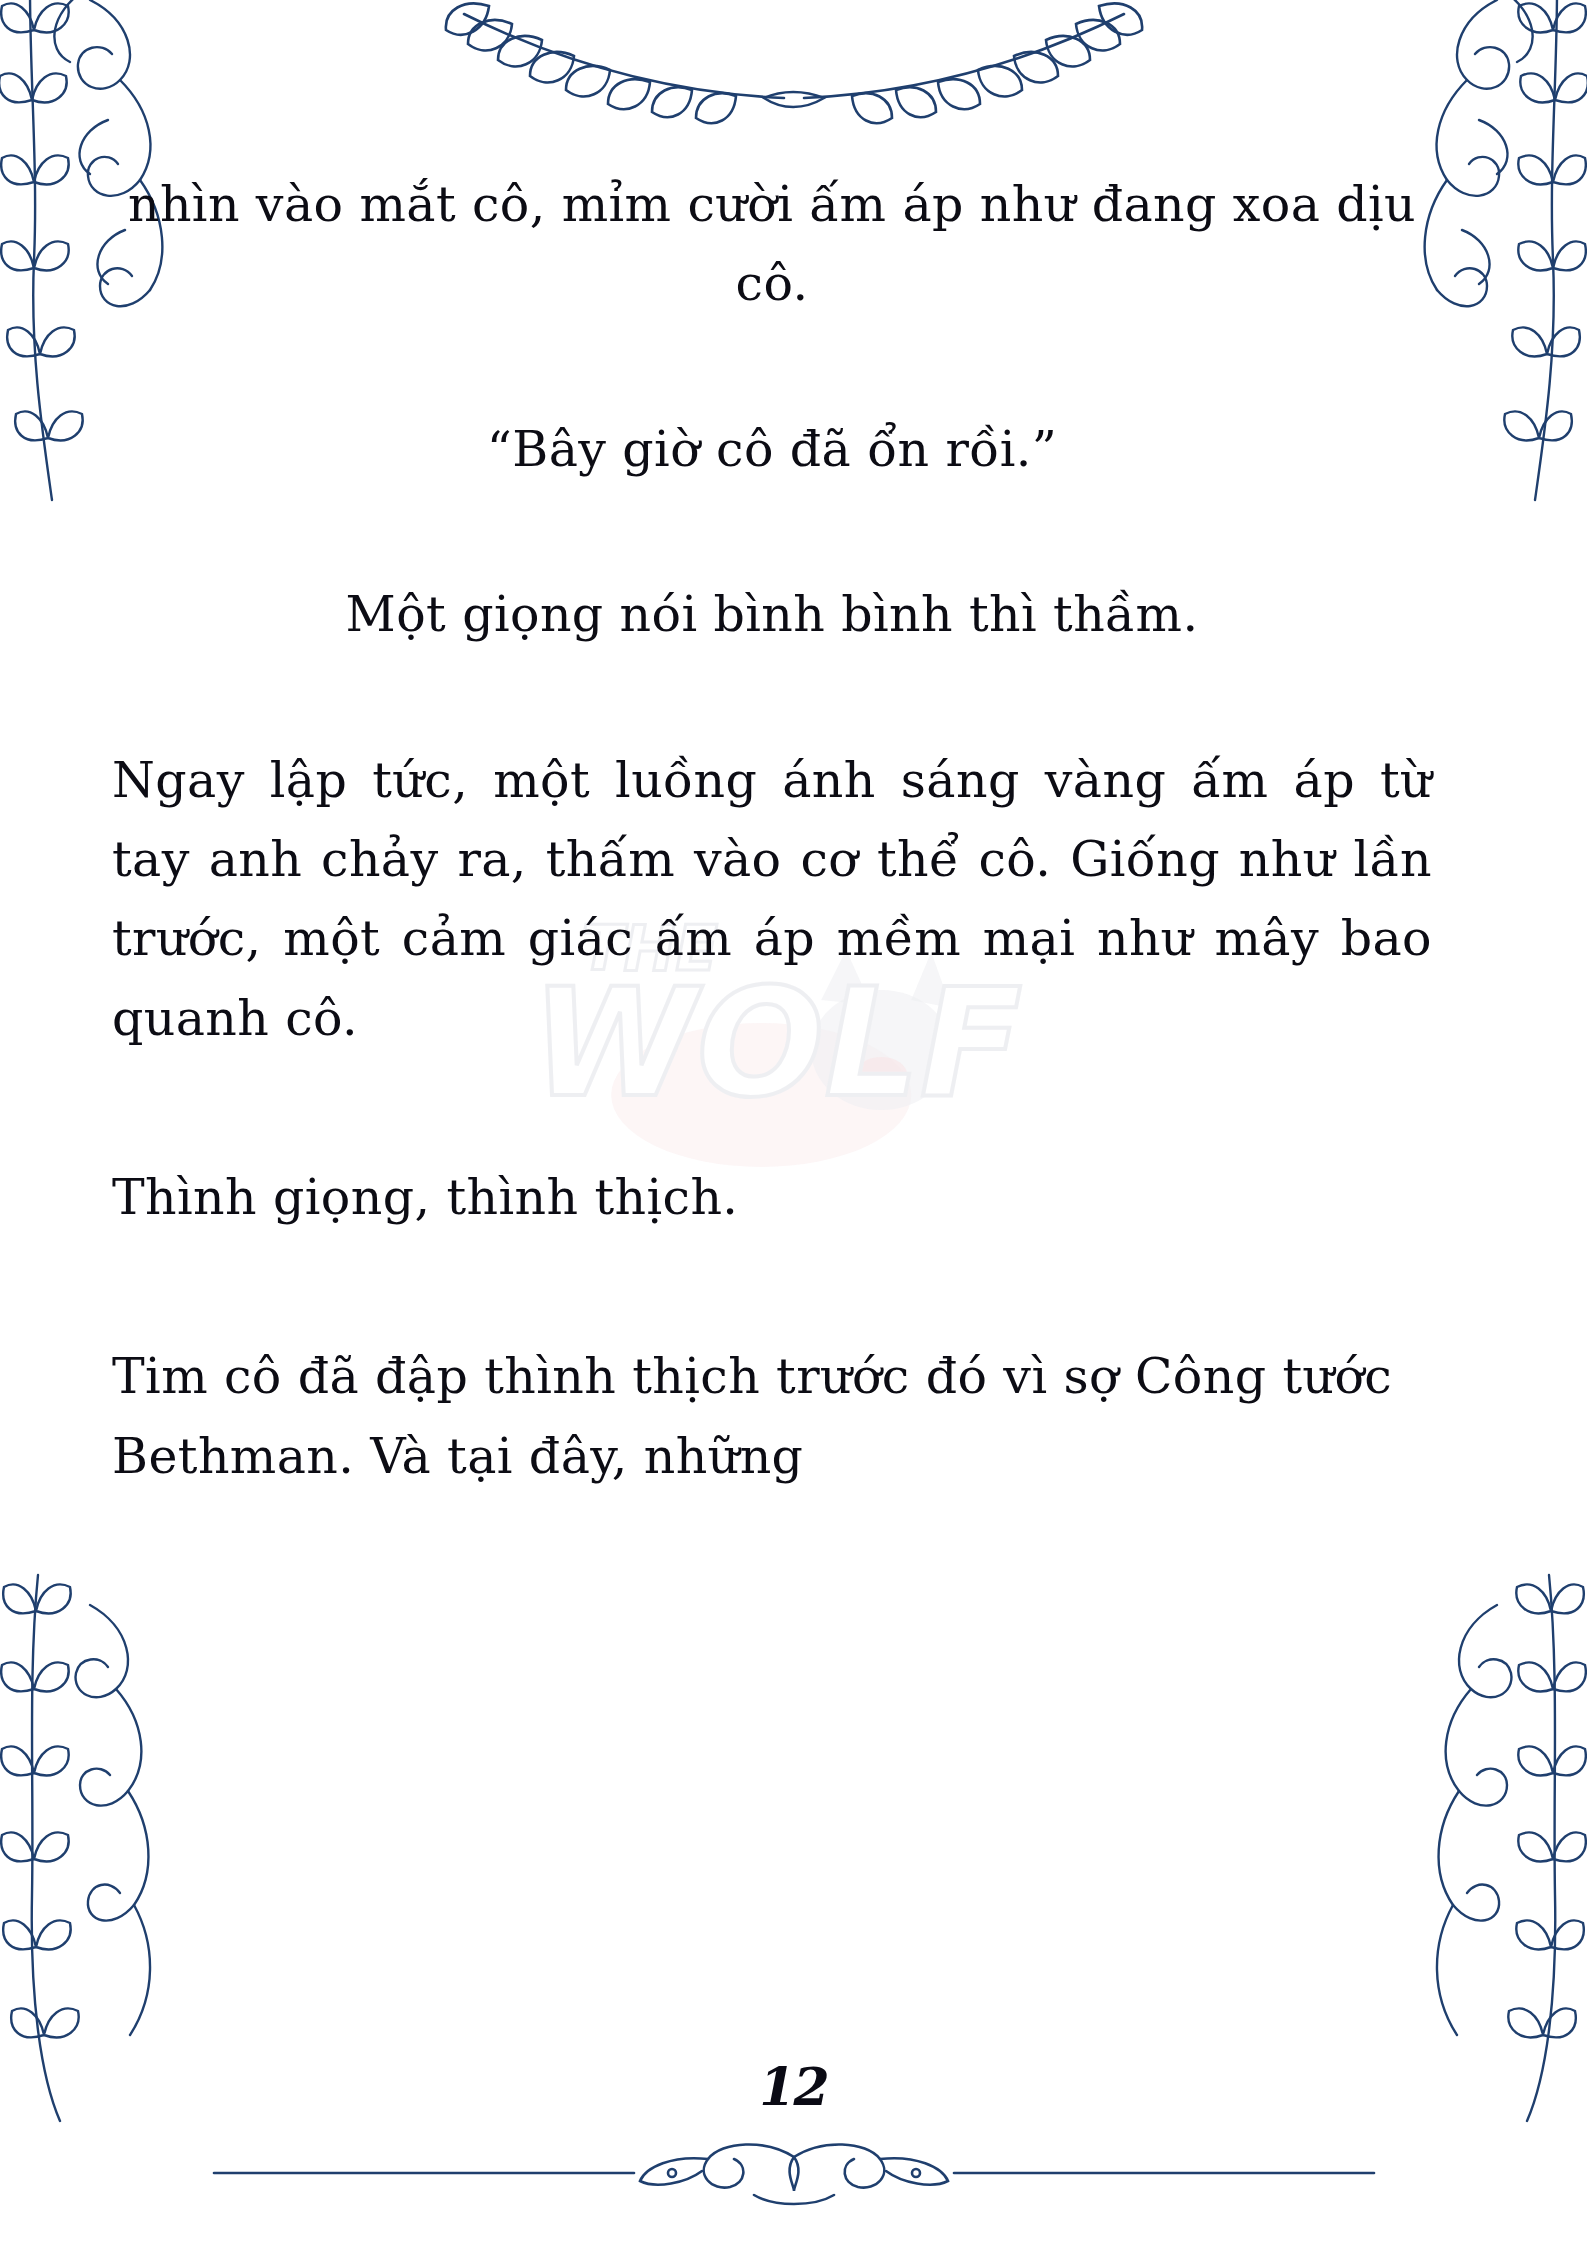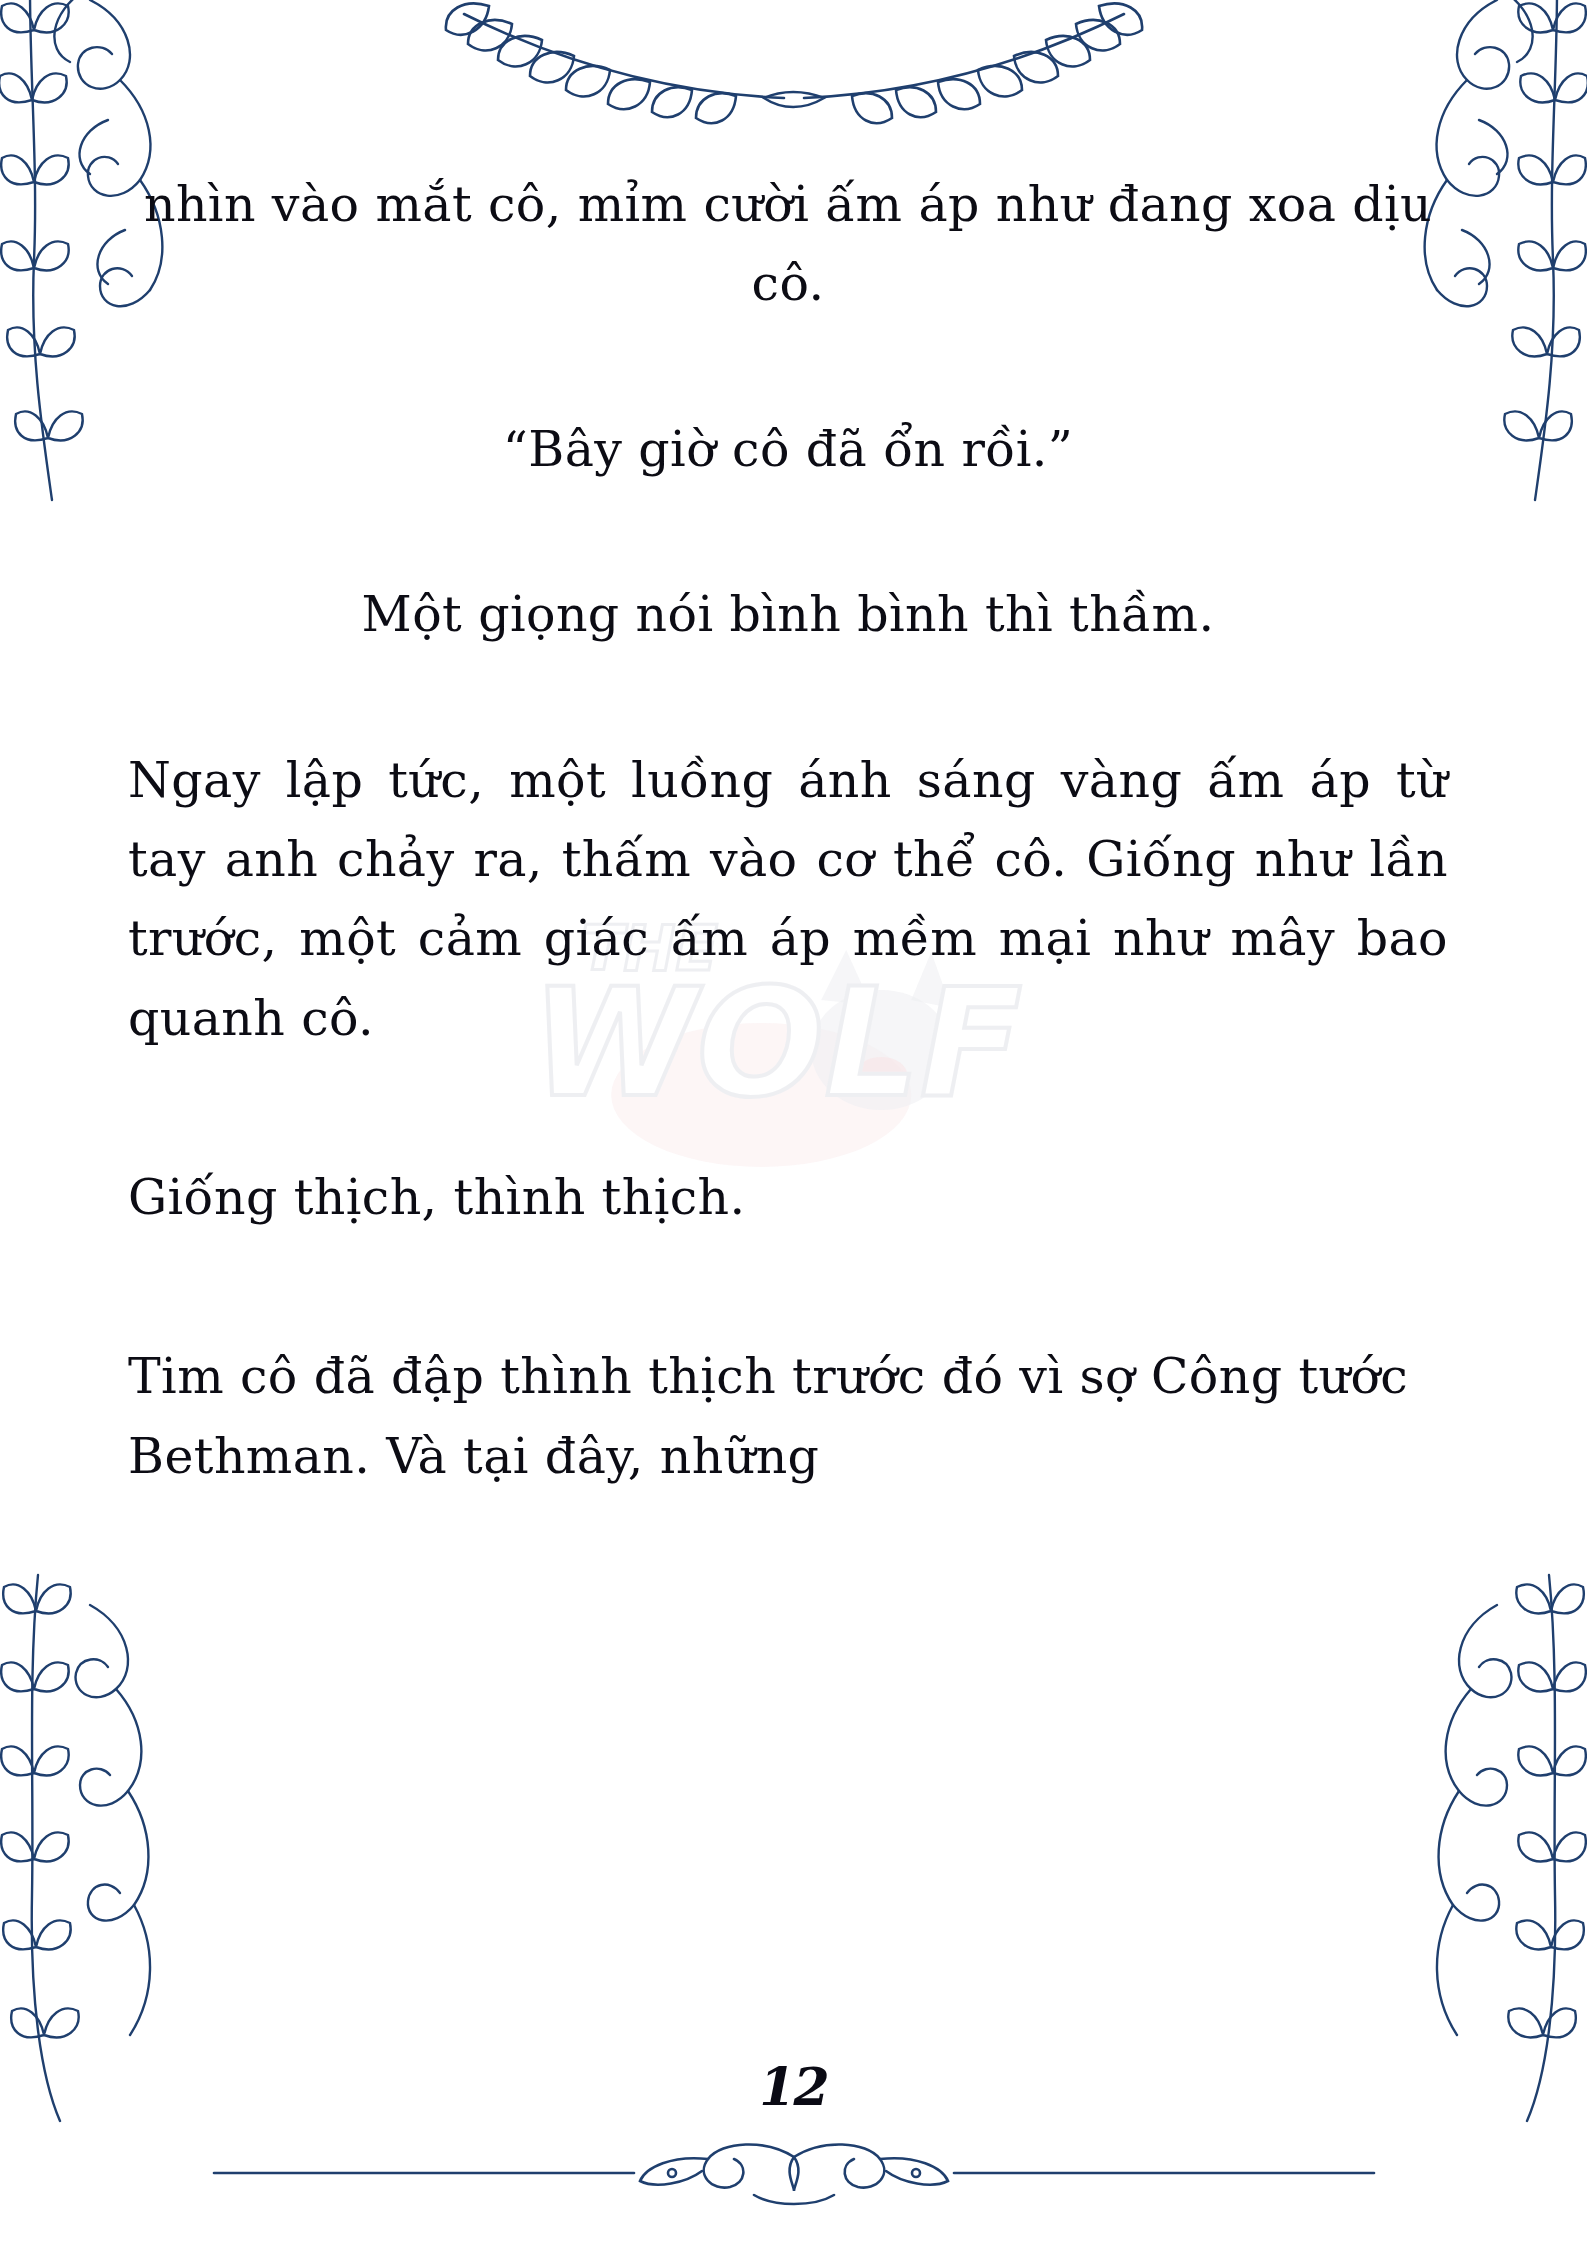--- a/index.html
+++ b/index.html
@@ -36,21 +36,21 @@
     transform: translateX(-52%);
     width: 640px;
     height: 340px;
     opacity: 0.30;
     pointer-events: none;
   }
 
   
   .textblock {
     position: absolute;
-    left: 128px;
+    left: 112px;
     top: 165px;
     width: 1320px;
   }
   .para {
     font-family: "DejaVu Serif", serif;
     font-size: 49px;
     line-height: 1.62;
     color: #0c0c14;
     text-align: justify;
     text-justify: inter-word;
@@ -166,21 +166,21 @@
       <text x="120" y="90" font-family="DejaVu Sans, sans-serif" font-size="62" font-weight="bold" font-style="italic" fill="#ffffff" stroke="#c9ccd6" stroke-width="3">THE</text>
       <text x="70" y="215" font-family="DejaVu Sans, sans-serif" font-size="150" font-weight="bold" font-style="italic" fill="#ffffff" stroke="#c9ccd6" stroke-width="4">WOLF</text>
     </g>
   </svg>
 
   <div class="textblock">
     <p class="para gap-lg">nhìn vào mắt cô, mỉm cười ấm áp như đang xoa dịu cô.</p>
     <p class="para last-nj gap-lg">“Bây giờ cô đã ổn rồi.”</p>
     <p class="para last-nj gap-lg">Một giọng nói bình bình thì thầm.</p>
     <p class="para gap-xl">Ngay lập tức, một luồng ánh sáng vàng ấm áp từ tay anh chảy ra, thấm vào cơ thể cô. Giống như lần trước, một cảm giác ấm áp mềm mại như mây bao quanh cô.</p>
-    <p class="para last-nj gap-xl">Giống thịch, thình thịch.</p>
+    <p class="para last-nj gap-xl">Thình giọng, thình thịch.</p>
     <p class="para last-nj">Tim cô đã đập thình thịch trước đó vì sợ Công tước Bethman. Và tại đây, những</p>
   </div>
 
   <svg class="ornament orn-bot-left" viewBox="0 0 300 560" fill="none" xmlns="http://www.w3.org/2000/svg">
     <g stroke="#1f3f6e" stroke-width="2.4" fill="none" stroke-linecap="round">
       <path d="M48 10 C 38 110 44 220 42 330 C 40 430 50 510 70 556"></path>
       <path d="M46 46 C 22 54 10 40 14 22 C 28 14 42 26 46 46 Z"></path>
       <path d="M46 46 C 68 54 84 40 80 22 C 64 14 50 26 46 46 Z"></path>
       <path d="M44 124 C 20 132 8 118 12 100 C 26 92 40 104 44 124 Z"></path>
       <path d="M44 124 C 66 132 82 118 78 100 C 62 92 48 104 44 124 Z"></path>

